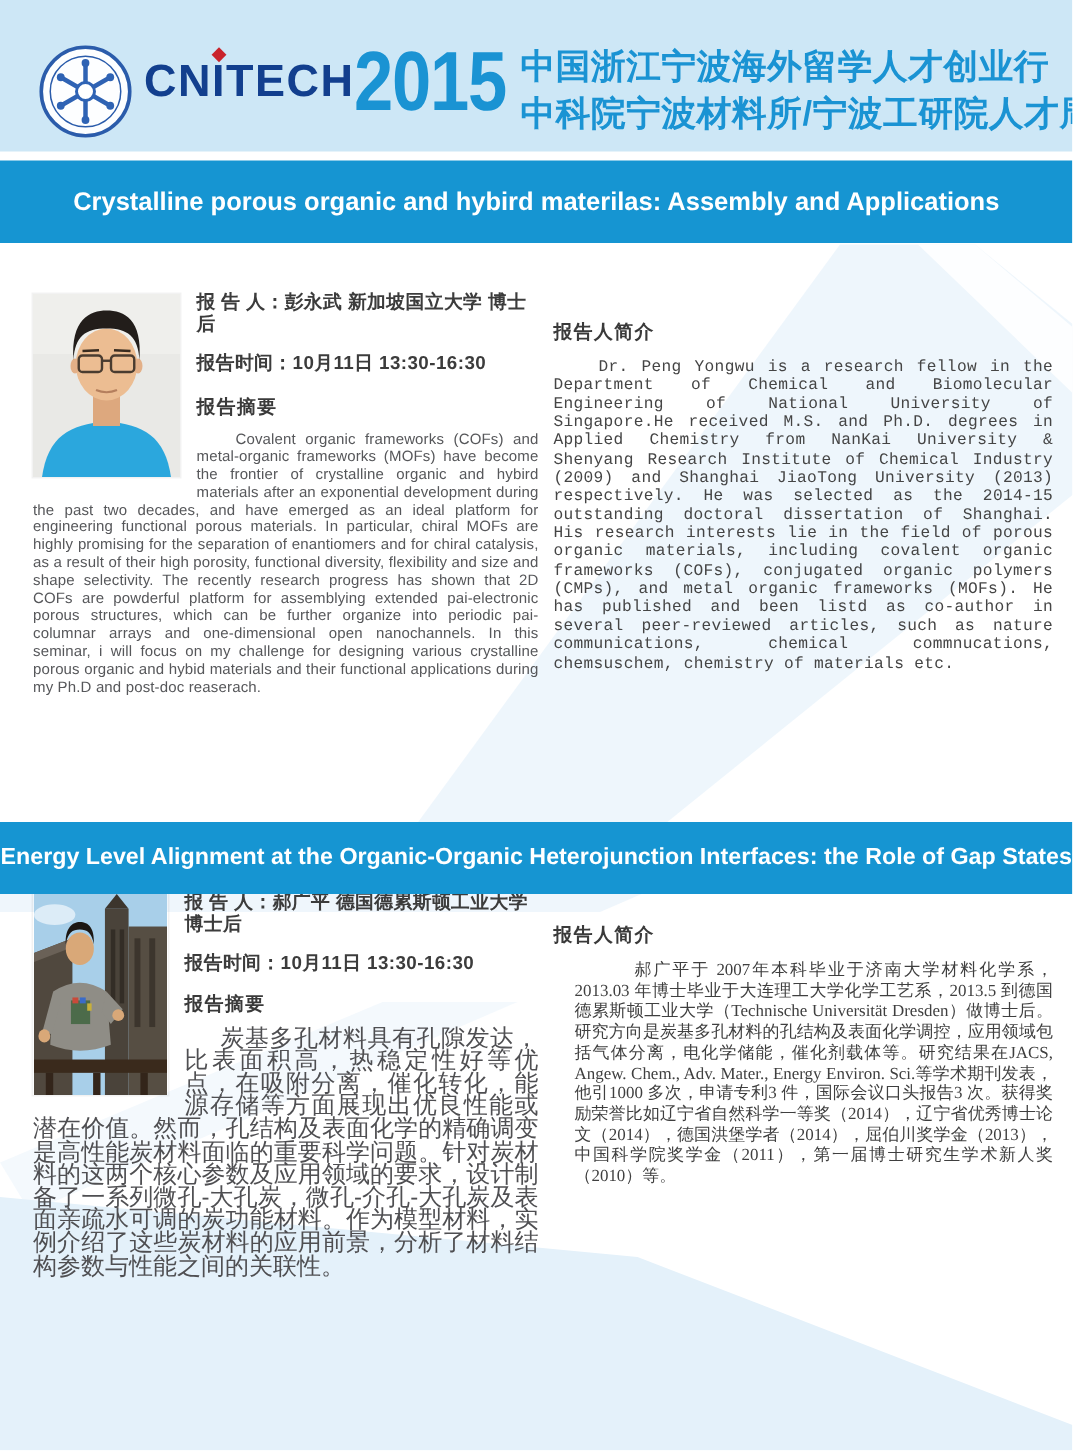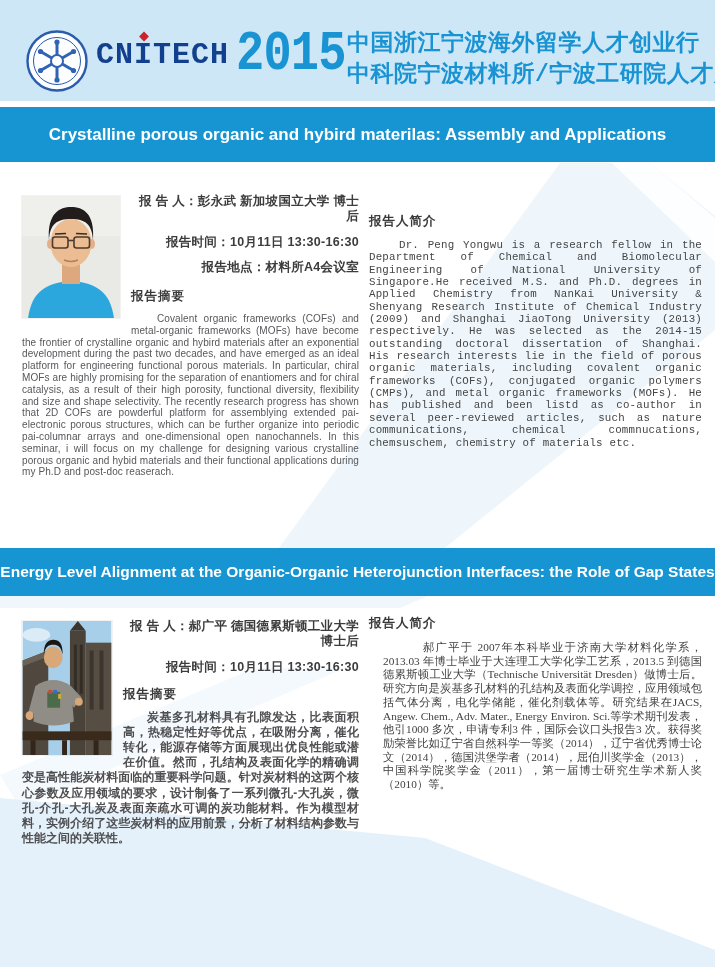--- a/index.html
+++ b/index.html
@@ -3,21 +3,21 @@
 <meta charset="utf-8">
 <style>
   html,body{margin:0;padding:0;background:#ffffff;}
   .page{
     position:relative; width:715px; height:967px; overflow:hidden;
     background:#ffffff; font-family:"Liberation Sans", sans-serif;
   }
   
   .bg-bands{position:absolute;left:0;top:0;width:715px;height:967px;z-index:0;pointer-events:none;}
   
-  .header{position:absolute;left:0;top:0;width:715px;height:101px;background:#cde7f6;z-index:2;font-family:Liberation Mono, monospace;}
+  .header{position:absolute;left:0;top:0;width:715px;height:101px;background:#cde7f6;z-index:2;}
   .emblem{position:absolute;left:25px;top:29px;width:64px;height:64px;}
   .logo-text{
     position:absolute;left:96px;top:40px;
     font-size:30px;font-weight:800;letter-spacing:1px;color:#123f8e;line-height:30px;
   }
   .i-wrap{position:relative;display:inline-block;}
   .diamond{position:absolute;left:50%;top:-7px;width:7px;height:7px;background:#c9232b;
     transform:translateX(-50%) rotate(45deg);}
   .year{
     position:absolute;left:236px;top:26px;
@@ -34,39 +34,39 @@
     position:absolute;left:0;width:715px;background:#1695d2;color:#ffffff;
     display:flex;align-items:center;justify-content:center;z-index:2;
     font-weight:bold;text-align:left;
   }
   .banner1{top:107px;height:55px;font-size:17px;}
   .banner2{top:508px;height:48px;font-size:15.5px;margin-top:40px;}
   
   .col{position:absolute;z-index:1;}
   .col-left1{left:22px;top:194px;width:337px;}
   .col-right1{left:369px;top:196px;width:333px;}
-  .col-left2{left:22px;top:619px;width:337px;}
+  .col-left2{left:22px;top:594px;width:337px;}
   .col-right2{left:369px;top:598px;width:333px;}
   .photo{float:left;margin:2px 11px 8px 0;box-shadow:0 0 0 1px rgba(0,0,0,0.05);}
   .photo1{width:98px;height:122px;}
   .photo2{width:90px;height:134px;}
-  .info-row{font-size:12.5px;font-weight:bold;color:#3c3c3c;line-height:15px;margin-bottom:10.5px;letter-spacing:0.3px;text-align:right;}
+  .info-row{font-size:12.5px;font-weight:bold;color:#3c3c3c;line-height:15px;margin-bottom:10.5px;letter-spacing:0.3px;}
   .sec-h{font-size:12.5px;font-weight:bold;color:#3a3a3a;margin:13px 0 8px 0;letter-spacing:1px;}
   .col-right1 .sec-h, .col-right2 .sec-h{margin-top:17px;}
   .abstract-en{
     font-size:10px;line-height:11.8px;color:#56575a;text-align:justify;
     text-indent:26px;margin:0;letter-spacing:0.1px;
   }
   .bio-en{
     font-family:Liberation Mono, monospace;
     font-size:10.8px;line-height:12.35px;color:#454545;text-align:justify;
     text-indent:30px;margin:9px 0 0 0;letter-spacing:0.2px;
   }
   .abstract-zh{
-    font-size:12px;line-height:15.2px;color:#4f4f52;font-weight:bold;
+    font-size:16px;line-height:15.2px;color:#4f4f52;font-weight:normal;
     text-align:justify;text-indent:24px;margin:0;
   }
   .bio-zh{
     font-family:"Liberation Serif", serif;
     font-size:11.3px;line-height:13.7px;color:#3f3f3f;text-align:justify;
     text-indent:40px;margin:9px 0 0 14px;
   }
 </style>
 </head>
 <body>
@@ -126,21 +126,20 @@
         <rect x="30.5" y="41" width="15.5" height="11" rx="2.5"></rect>
         <rect x="52" y="41" width="15.5" height="11" rx="2.5"></rect>
         <line x1="46" y1="44.5" x2="52" y2="44.5"></line>
       </g>
       <line x1="33" y1="38" x2="44" y2="37.5" stroke="#3a2c20" stroke-width="1.6"></line>
       <line x1="54" y1="37.5" x2="65" y2="38" stroke="#3a2c20" stroke-width="1.6"></line>
       <path d="M42,64 Q49,67 56,64" fill="none" stroke="#b57f5d" stroke-width="1.4"></path>
     </svg>
     <div class="info-row"><span>报 告 人：</span><span>彭永武 新加坡国立大学 博士后</span></div>
     <div class="info-row"><span>报告时间：</span><span>10月11日 13:30-16:30</span></div>
-    <div class="info-row"><span>报告地点：</span><span>材料所A4会议室</span></div>
     <div class="sec-h">报告摘要</div>
     <p class="abstract-en">Covalent organic frameworks (COFs) and metal-organic frameworks (MOFs) have become the frontier of crystalline organic and hybird materials after an exponential development during the past two decades, and have emerged as an ideal platform for engineering functional porous materials. In particular, chiral MOFs are highly promising for the separation of enantiomers and for chiral catalysis, as a result of their high porosity, functional diversity, flexibility and size and shape selectivity. The recently research progress has shown that 2D COFs are powderful platform for assemblying extended pai-electronic porous structures, which can be further organize into periodic pai-columnar arrays and one-dimensional open nanochannels. In this seminar, i will focus on my challenge for designing various crystalline porous organic and hybid materials and their functional applications during my Ph.D and post-doc reaserach.</p>
   </div>
 
   <div class="col col-right1">
     <div class="sec-h">报告人简介</div>
     <p class="bio-en">Dr. Peng Yongwu is a research fellow in the Department of Chemical and Biomolecular Engineering of National University of Singapore.He received M.S. and Ph.D. degrees in Applied Chemistry from NanKai University &amp; Shenyang Research Institute of Chemical Industry (2009) and Shanghai JiaoTong University (2013) respectively. He was selected as the 2014-15 outstanding doctoral dissertation of Shanghai. His research interests lie in the field of porous organic materials, including covalent organic frameworks (COFs), conjugated organic polymers (CMPs), and metal organic frameworks (MOFs). He has published and been listd as co-author in several peer-reviewed articles, such as nature communications, chemical commnucations,  chemsuschem, chemistry of materials etc.</p>
   </div>
 
   <div class="banner banner2">

